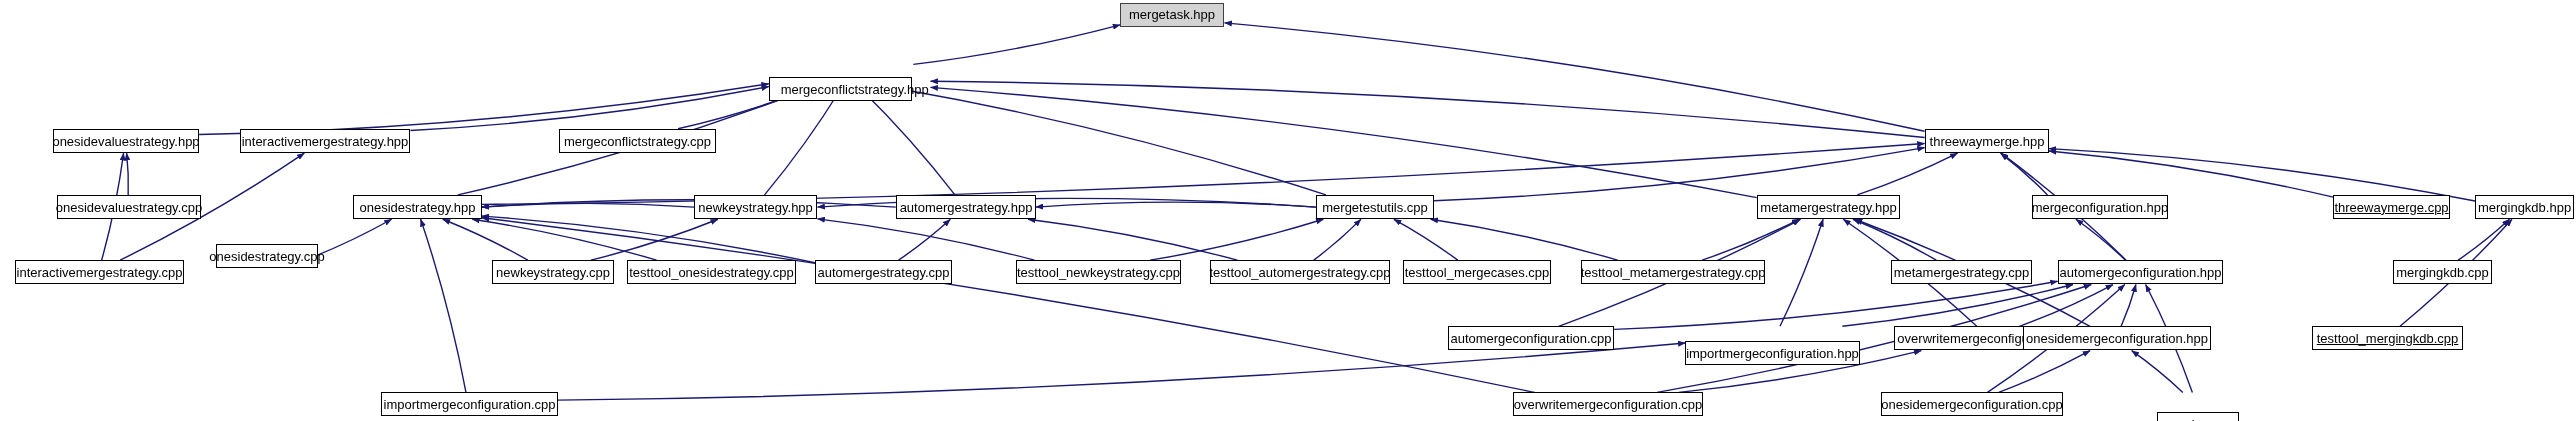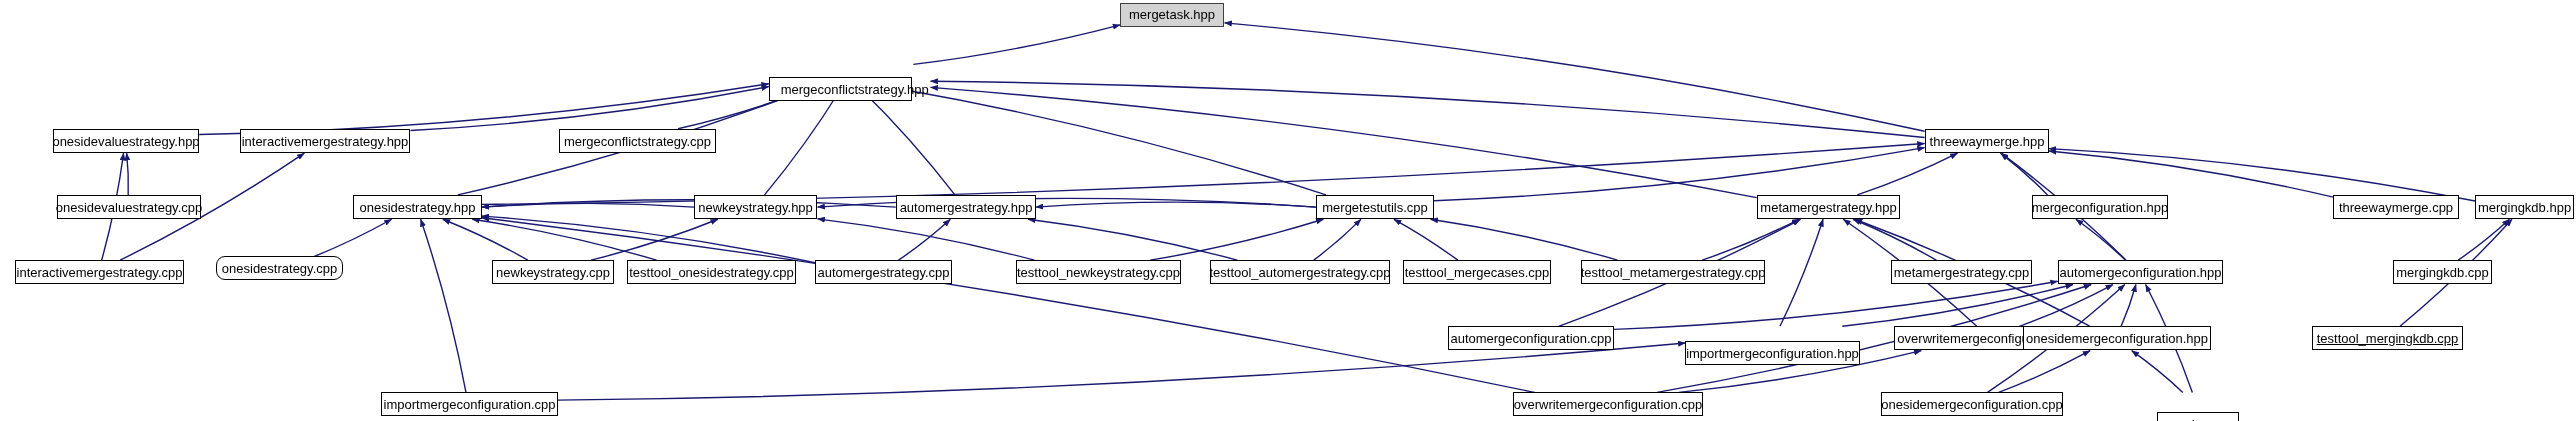--- a/index.html
+++ b/index.html
@@ -154,30 +154,30 @@
       </div>
       <div class="node" style="left: 1316px; top: 195px; width: 118px;">
         <span class="node-label">mergetestutils.cpp</span>
       </div>
       <div class="node" style="left: 1757px; top: 195px; width: 143px;">
         <span class="node-label">metamergestrategy.hpp</span>
       </div>
       <div class="node" style="left: 1993px; top: 195px; width: 136px; margin-left: 39px;">
         <span class="node-label">mergeconfiguration.hpp</span>
       </div>
-      <div class="node" style="left: 2333px; top: 195px; width: 126px;">
+      <div class="node" style="left: 2333px; top: 195px; width: 117px; text-decoration: underline;">
         <span class="node-label">threewaymerge.cpp</span>
       </div>
       <div class="node" style="left: 2475px; top: 195px; width: 99px;">
         <span class="node-label">mergingkdb.hpp</span>
       </div>
       <div class="node" style="left: 15px; top: 260px; width: 169px;">
         <span class="node-label">interactivemergestrategy.cpp</span>
       </div>
-      <div class="node" style="left: 216px; top: 256px; width: 127px; border-radius: 9px;">
+      <div class="node" style="left: 216px; top: 244px; width: 102px;">
         <span class="node-label">onesidestrategy.cpp</span>
       </div>
       <div class="node" style="left: 492px; top: 260px; width: 122px;">
         <span class="node-label">newkeystrategy.cpp</span>
       </div>
       <div class="node" style="left: 627px; top: 260px; width: 169px;">
         <span class="node-label">testtool_onesidestrategy.cpp</span>
       </div>
       <div class="node" style="left: 815px; top: 260px; width: 137px;">
         <span class="node-label">automergestrategy.cpp</span>

